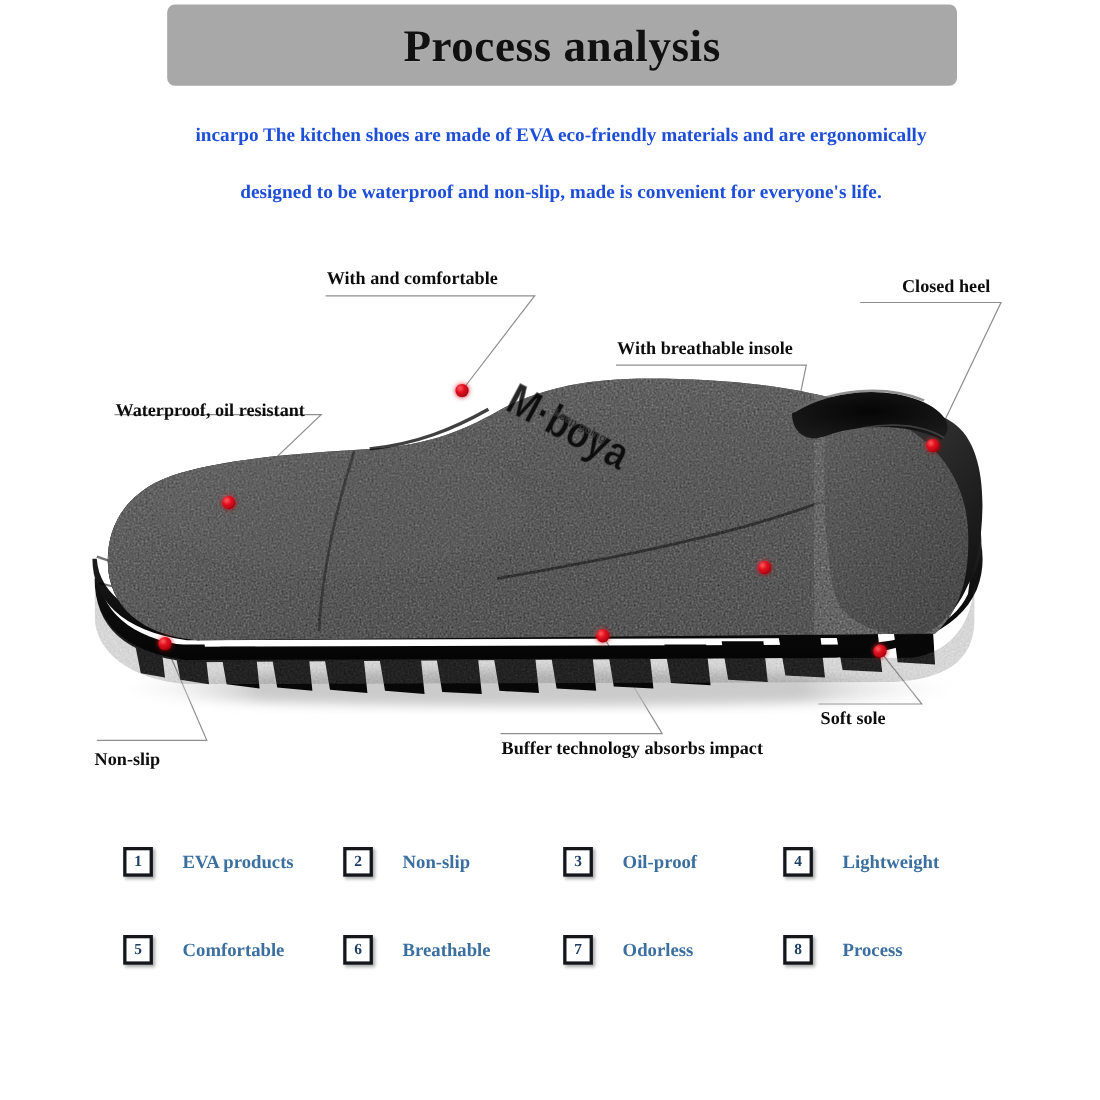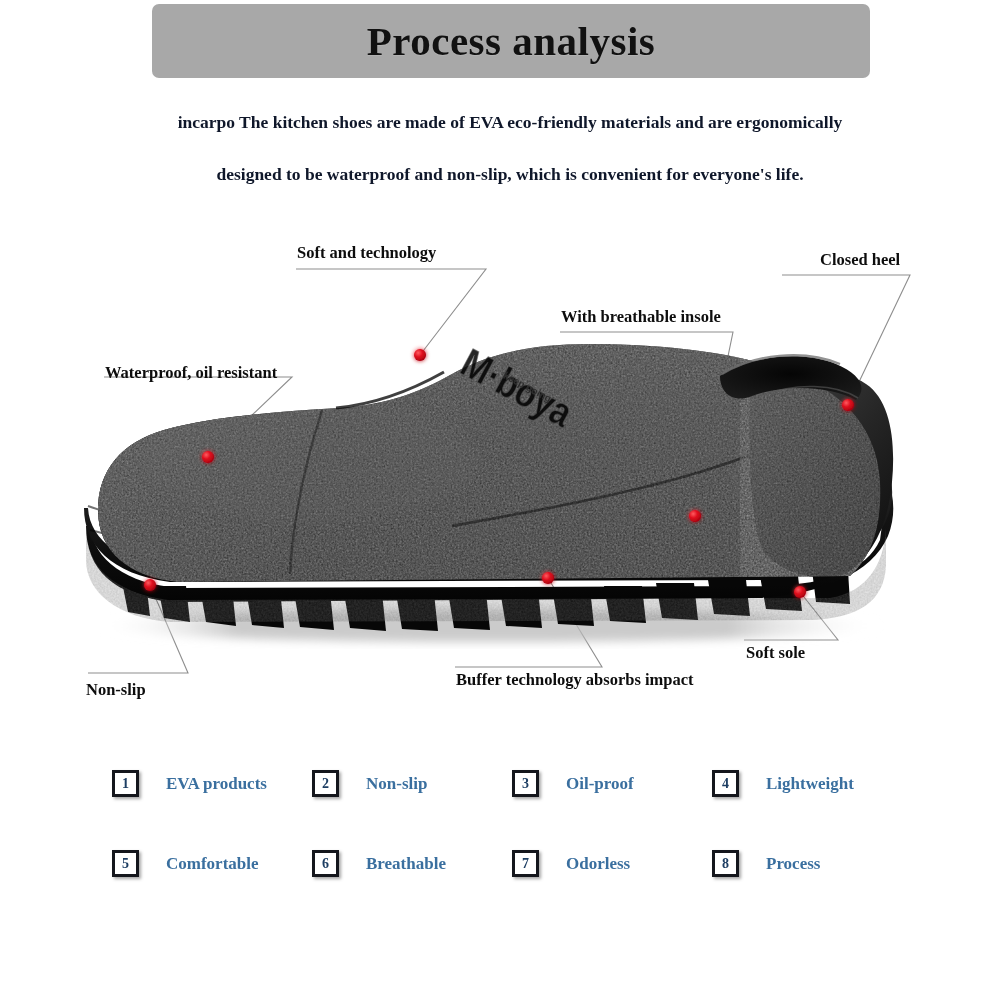--- a/index.html
+++ b/index.html
@@ -21,21 +21,21 @@
     position:absolute;left:152px;top:4px;width:718px;height:74px;
     display:flex;align-items:center;justify-content:center;
     font-family:"Liberation Serif", serif;
     font-weight:bold;font-size:41px;color:#111;letter-spacing:0.5px;
     text-shadow:0 1px 0 rgba(255,255,255,.12);
   }
 
   
   .desc{
     position:absolute;left:150px;top:96px;width:720px;
-    text-align:center;color:#0f172a;
+    text-align:center;color:#1d4ed8;
     font-family:"Liberation Serif", serif;
     font-weight:bold;font-size:17.5px;line-height:52px;
   }
   .desc .brand{font-weight:bold;}
 
   
   .callout-label{
     position:absolute;
     font-family:"Liberation Serif", serif;
     font-weight:bold;font-size:16.5px;color:#0d0d0d;
@@ -76,21 +76,21 @@
 
 <div id="stage">
 
   <div class="banner"></div>
   <div class="banner-title">Process analysis</div>
 
   <div class="desc">
     <span class="brand">incarpo</span>
     <span>The kitchen shoes are made of EVA eco-friendly materials and are ergonomically</span>
     <br>
-    <span>designed to be waterproof and non-slip, which is convenient for everyone's life.</span>
+    <span>designed to be waterproof and non-slip, made is convenient for everyone's life.</span>
   </div>
 
   <svg width="1000" height="760" style="position:absolute;left:0;top:0;">
     <g stroke="#8e8e8e" stroke-width="1.1" fill="none">
 
       <path d="M296 269 L486 269 L420 355"></path>
 
       <path d="M560 332 L733 332 L695 516"></path>
 
       <path d="M782 275 L910 275 L848 405"></path>
@@ -98,21 +98,21 @@
       <path d="M104 377 L292 377 L208 457"></path>
 
       <path d="M88 673 L188 673 L150 585"></path>
 
       <path d="M455 667 L602 667 L548 578"></path>
 
       <path d="M744 640 L838 640 L800 592"></path>
     </g>
   </svg>
 
-  <div class="callout-label" style="left:297px;top:243px;">Soft and technology</div>
+  <div class="callout-label" style="left:297px;top:243px;">With and comfortable</div>
   <div class="callout-label" style="left:561px;top:307px;">With breathable insole</div>
   <div class="callout-label" style="left:820px;top:250px;">Closed heel</div>
   <div class="callout-label" style="left:105px;top:351px;margin-top:12px;">Waterproof, oil resistant</div>
   <div class="callout-label" style="left:86px;top:680px;">Non-slip</div>
   <div class="callout-label" style="left:456px;top:670px;text-align:center;">Buffer technology absorbs impact</div>
   <div class="callout-label" style="left:746px;top:643px;text-align:right;">Soft sole</div>
 
   <svg id="shoe" viewBox="0 0 880 330">
     <defs>
 

